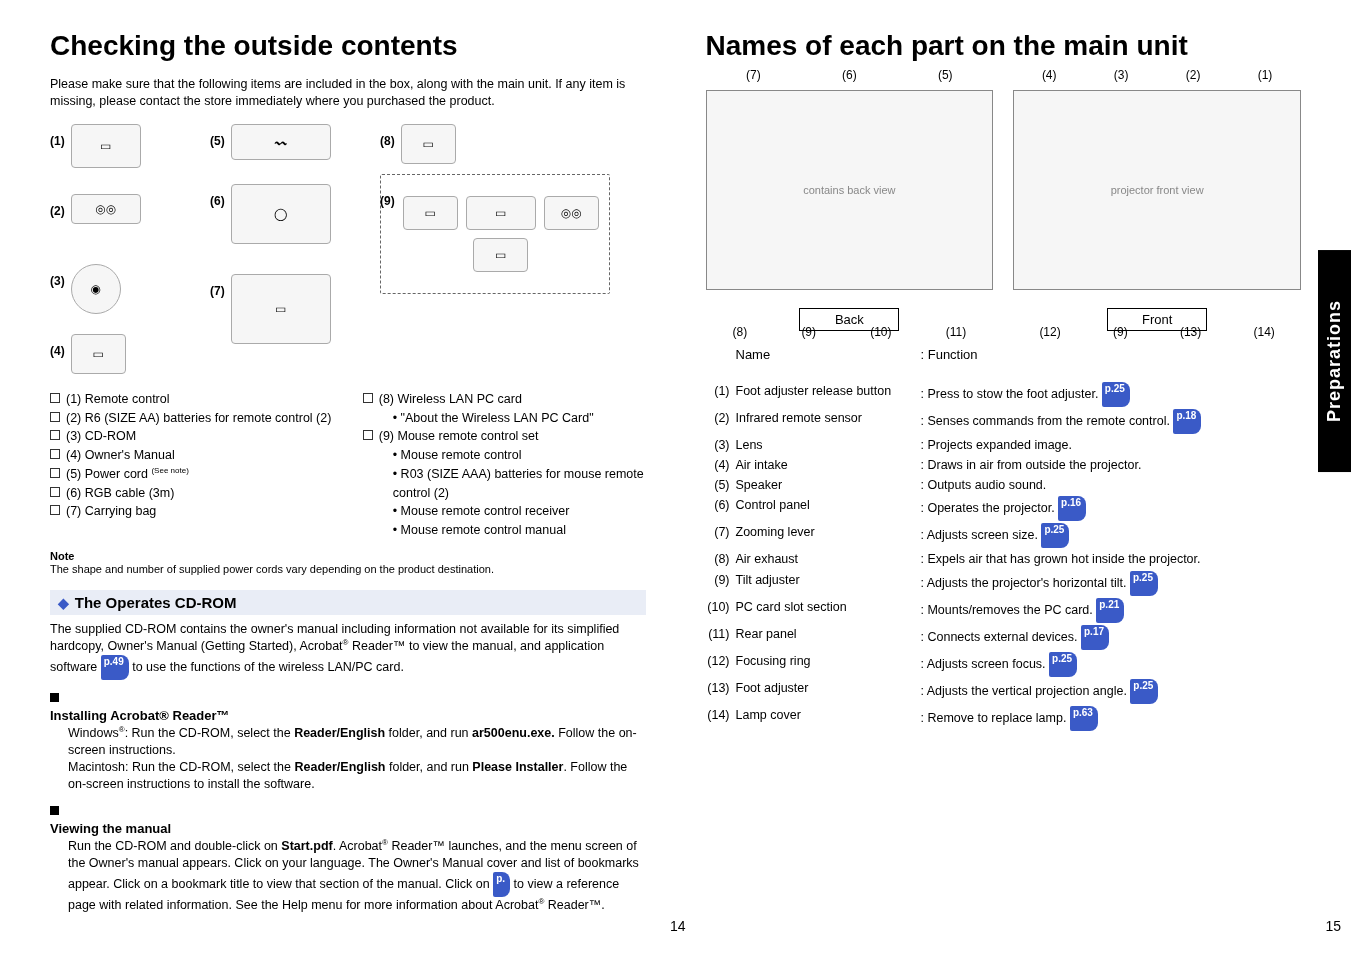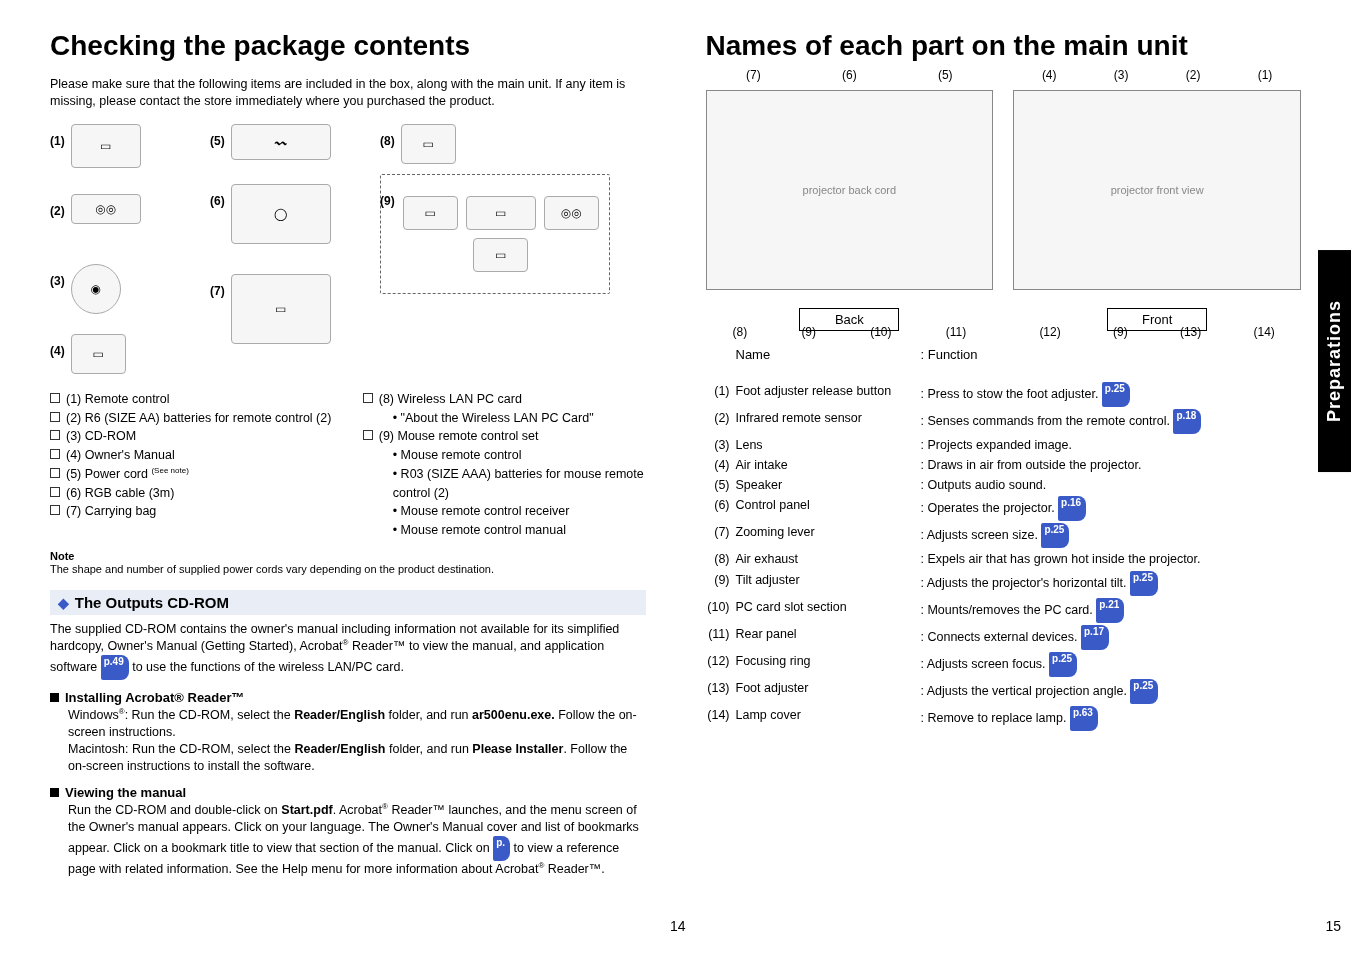--- a/index.html
+++ b/index.html
@@ -89,21 +89,21 @@
     margin-bottom: 6px;
     display: flex;
     align-items: center;
     gap: 6px;
   }
   .section-bar .diamond { color: #3a5ac7; font-size: 14px; }
   .body-text { font-size: 12.5px; line-height: 1.35; }
   .sub-h {
     font-size: 13px; font-weight: bold;
     margin-top: 10px; margin-bottom: 2px;
-    display: flex; gap: 6px;
+    display: flex; gap: 6px; flex-direction: column;
   }
   .sq { display:inline-block; width:9px; height:9px; background:#000; margin-top:3px;}
   .indent { margin-left: 18px; }
   .pg-ref {
     display: inline-block;
     background: #3a5ac7;
     color: #fff;
     font-size: 10px;
     font-weight: bold;
     padding: 0 5px 12px 3px;
@@ -187,21 +187,21 @@
   .num { text-align: right; padding-right: 6px;}
   sup{font-size:8px;}
   b{font-weight:bold;}
 </style>
 </head>
 <body>
 
 <div class="spread">
 
   <div class="page page-left">
-    <h1>Checking the package contents</h1>
+    <h1>Checking the outside contents</h1>
     <p class="intro">Please make sure that the following items are included in the box, along with the main unit. If any item is missing, please contact the store immediately where you purchased the product.</p>
 
     <div class="pkg-grid">
       <div class="pkg-item" style="top:0;left:0;">
         <span class="pkg-num">(1)</span>
         <div class="pkg-img">▭</div>
       </div>
       <div class="pkg-item" style="top:70px;left:0;">
         <span class="pkg-num">(2)</span>
         <div class="pkg-img" style="height:30px">◎◎</div>
@@ -290,21 +290,21 @@
           <div class="sub-bullet">• Mouse remote control receiver</div>
           <div class="sub-bullet">• Mouse remote control manual</div>
         </div>
     </div>
 
     <div class="note-h">Note</div>
     <div class="note-t">The shape and number of supplied power cords vary depending on the product destination.</div>
 
     <div class="section-bar">
       <span class="diamond">◆</span>
-      <span>The Outputs CD-ROM</span>
+      <span>The Operates CD-ROM</span>
     </div>
     <p class="body-text">
       <span>The supplied CD-ROM contains the owner's manual including information not available for its simplified hardcopy, Owner's Manual (Getting Started), Acrobat</span><sup>®</sup><span> Reader™ to view the manual, and application software </span><span class="pg-ref">p.49</span><span>  to use the functions of the wireless LAN/PC card.</span>
     </p>
 
     <div class="sub-h">
       <span class="sq"></span>
       <span>Installing Acrobat® Reader™</span>
     </div>
     <p class="body-text indent">
@@ -328,21 +328,21 @@
   <div class="page page-right">
     <h1>Names of each part on the main unit</h1>
 
     <div class="proj-figs">
       <div class="fig">
         <div class="fig-callouts" id="cb-top">
             <span>(7)</span>
             <span>(6)</span>
             <span>(5)</span>
           </div>
-        <div class="fig-box" style="margin-top:14px;">projector back cord</div>
+        <div class="fig-box" style="margin-top:14px;">contains back view</div>
         <div class="fig-callouts-bot" style="margin-top:4px;" id="cb-bot">
             <span>(8)</span>
             <span>(9)</span>
             <span>(10)</span>
             <span>(11)</span>
           </div>
         <div class="fig-label-box">Back</div>
       </div>
       <div class="fig">
         <div class="fig-callouts" id="cf-top">

